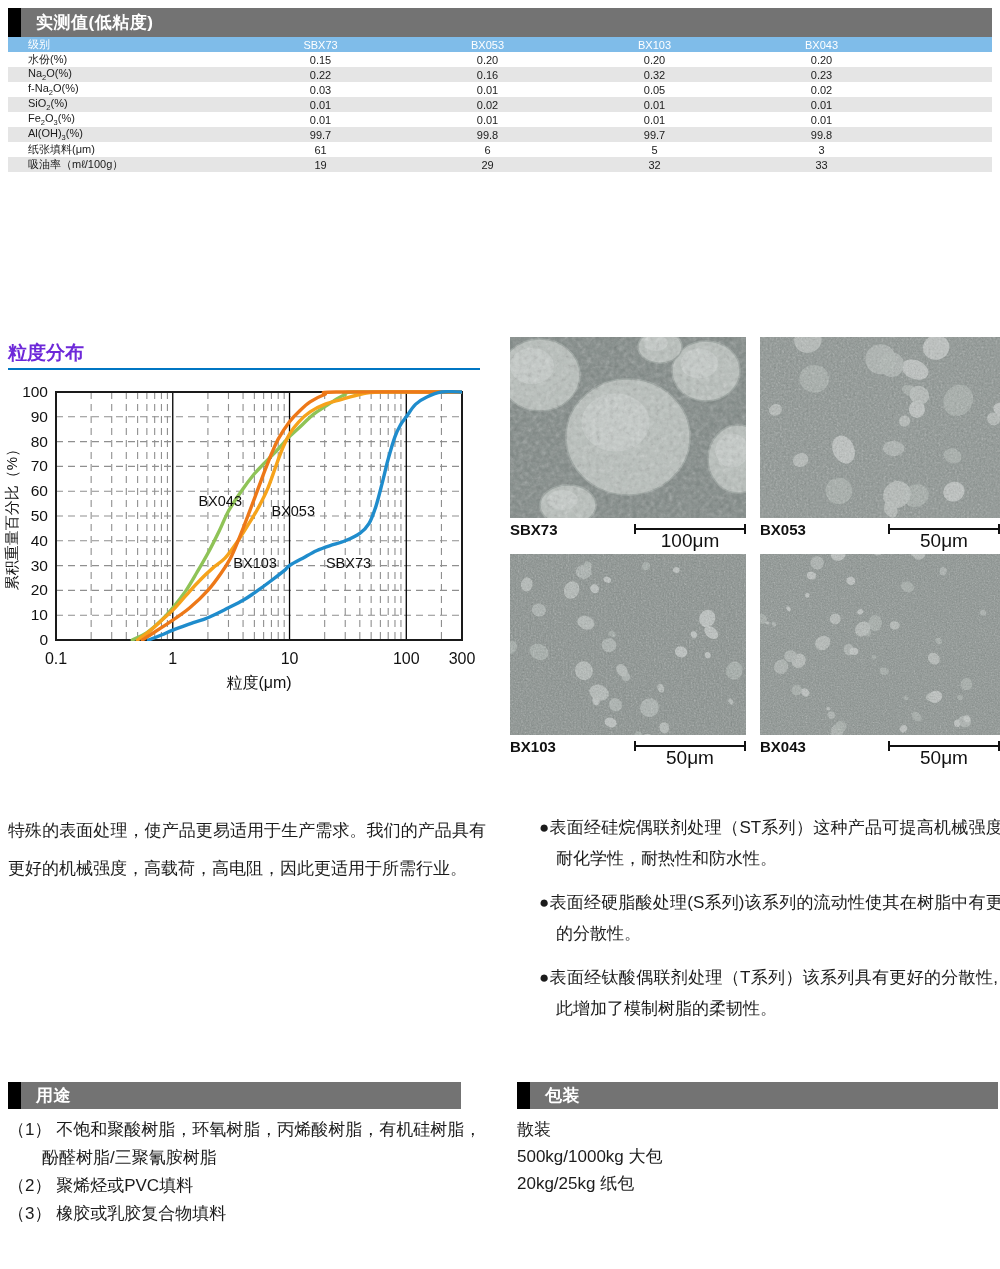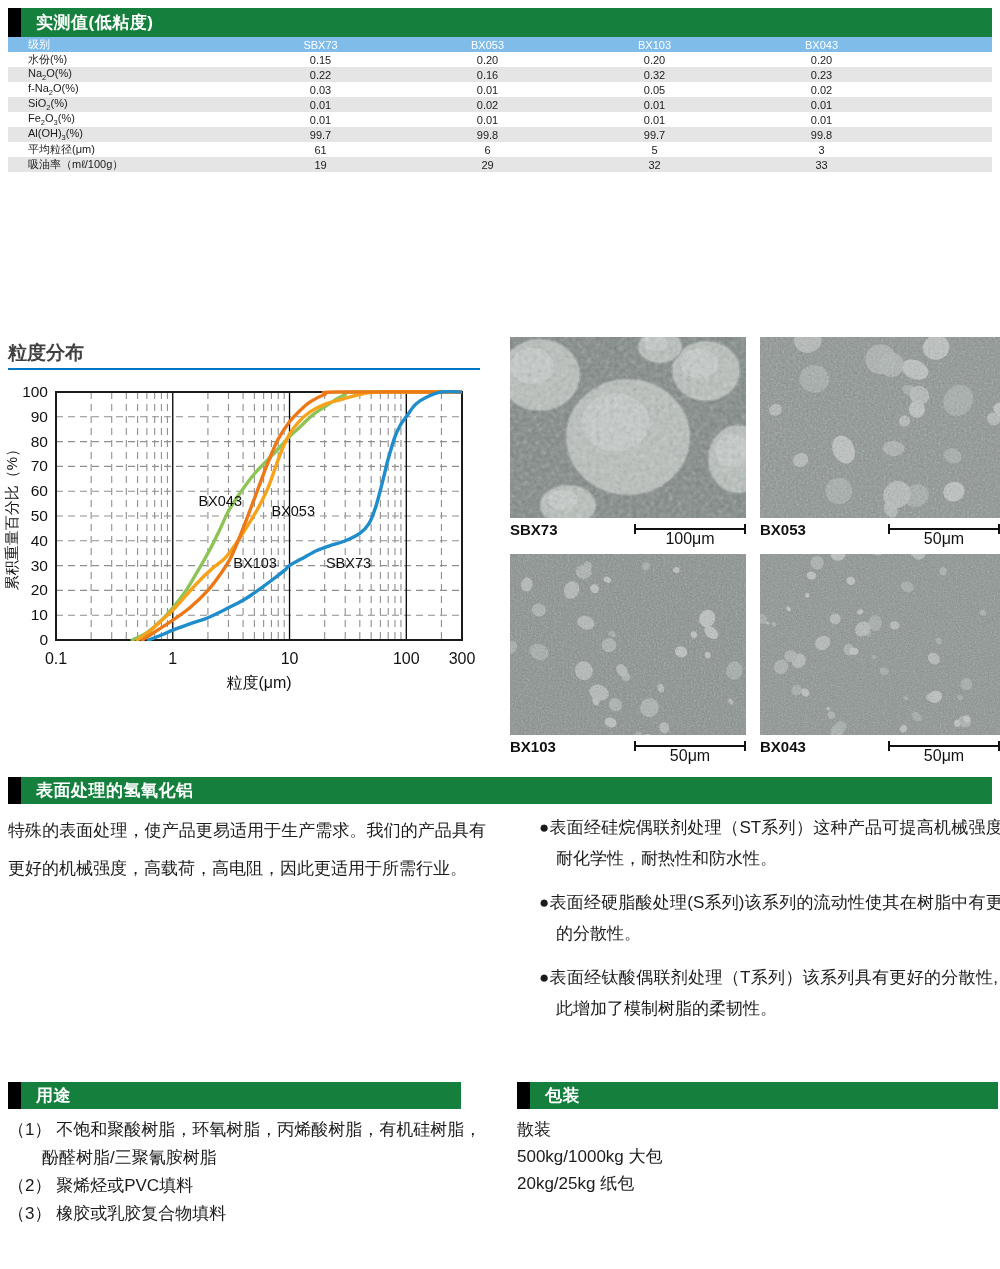--- a/index.html
+++ b/index.html
@@ -1,48 +1,48 @@
 <!DOCTYPE html>
 <html><head>
 <meta charset="utf-8">
 <style>
   html,body{margin:0;padding:0;background:#fff;}
   #page{position:relative;width:1000px;height:1269px;background:#fff;overflow:hidden;
         font-family:"Liberation Sans",sans-serif;color:#1b1b1b;}
   
   .bar{position:absolute;height:27px;display:flex;}
   .bar .blk{width:13px;background:#000;}
-  .bar .blu{flex:1;background:#15803d;color:#fff;font-size:17px;font-weight:bold;
+  .bar .blu{flex:1;background:#737373;color:#fff;font-size:17px;font-weight:bold;
             line-height:27px;padding-left:15px;letter-spacing:.5px;}
   
   #mtable{position:absolute;left:8px;top:37px;width:984px;}
   .trow{display:grid;grid-template-columns:229px 167px 167px 167px 167px 1fr;height:15px;
         align-items:center;font-size:11px;}
   .trow.head{background:#7FBCE9;color:#fff;}
   .trow.odd{background:#e5e5e5;}
   .trow .lab{padding-left:20px;text-align:left;}
   .trow .val{text-align:center;}
   sub{font-size:.68em;}
   
-  #chart-title{position:absolute;left:8px;top:340px;font-size:19px;font-weight:bold;color:#404040;}
+  #chart-title{position:absolute;left:8px;top:340px;font-size:19px;font-weight:bold;color:#6d28d9;}
   #chart-rule{position:absolute;left:8px;top:368px;width:472px;border-top:2px solid #0076C3;}
   #chart-wrap{position:absolute;left:2px;top:378px;width:478px;height:322px;}
   
   #sem{position:absolute;left:510px;top:337px;width:490px;display:grid;
        grid-template-columns:236px 240px;column-gap:14px;}
   .sem-cell{margin-bottom:0;}
   .sem-img{width:100%;height:181px;overflow:hidden;background:#8a918e;}
   .sem-img svg{display:block;width:100%;height:100%;}
   .sem-cap{height:33px;display:flex;justify-content:space-between;align-items:flex-start;padding-top:3px;}
   .sem-label{font-size:15px;font-weight:bold;color:#111;}
   .sbar{width:112px;}
   .sbar .ln{position:relative;height:2px;background:#111;margin-top:7px;}
   .sbar .ln::before,.sbar .ln::after{content:"";position:absolute;top:-4px;width:2px;height:10px;background:#111;}
   .sbar .ln::before{left:0;} .sbar .ln::after{right:0;}
-  .sbar .tx{text-align:center;font-size:16px;margin-top:0;color:#111;}
+  .sbar .tx{text-align:center;font-size:19px;margin-top:0;color:#111;}
   
   #surf-intro{position:absolute;left:8px;top:812px;width:478px;font-size:17px;line-height:38px;
               text-align:justify;}
   #surf-bullets{position:absolute;left:517px;top:812px;width:481px;font-size:17px;line-height:31px;margin-left:22px;}
   #surf-bullets .bl{padding-left:17px;text-indent:-17px;margin-bottom:13px;text-align:justify;}
   
   #uses-list{position:absolute;left:8px;top:1116px;width:482px;font-size:17px;line-height:28px;}
   #uses-list .ui{padding-left:34px;text-indent:-34px;}
   #pack-list{position:absolute;left:517px;top:1116px;width:470px;font-size:17px;line-height:27px;}
 </style>
@@ -106,21 +106,21 @@
       </div>
       <div class="trow odd">
         <div class="lab">Al(OH)<sub>3</sub>(%)</div>
         <div class="val">99.7</div>
         <div class="val">99.8</div>
         <div class="val">99.7</div>
         <div class="val">99.8</div>
         <div></div>
       </div>
       <div class="trow">
-        <div class="lab">平均粒径(μm)</div>
+        <div class="lab">纸张填料(μm)</div>
         <div class="val">61</div>
         <div class="val">6</div>
         <div class="val">5</div>
         <div class="val">3</div>
         <div></div>
       </div>
       <div class="trow odd">
         <div class="lab">吸油率（mℓ/100g）</div>
         <div class="val">19</div>
         <div class="val">29</div>
@@ -418,24 +418,20 @@
         <div class="sem-cap">
           <span class="sem-label">BX043</span>
           <div class="sbar">
             <div class="ln"></div>
             <div class="tx">50μm</div>
           </div>
         </div>
       </div>
     </div>
 
-  <div class="bar" style="left:8px;top:777px;width:984px">
-    <div class="blk"></div>
-    <div class="blu">表面处理的氢氧化铝</div>
-  </div>
   <div id="surf-intro">特殊的表面处理，使产品更易适用于生产需求。我们的产品具有更好的机械强度，高载荷，高电阻，因此更适用于所需行业。</div>
   <div id="surf-bullets">
       <div class="bl">●表面经硅烷偶联剂处理（ST系列）这种产品可提高机械强度，耐化学性，耐热性和防水性。</div>
       <div class="bl">●表面经硬脂酸处理(S系列)该系列的流动性使其在树脂中有更好的分散性。</div>
       <div class="bl">●表面经钛酸偶联剂处理（T系列）该系列具有更好的分散性, 因此增加了模制树脂的柔韧性。</div>
     </div>
 
   <div class="bar" style="left:8px;top:1082px;width:453px">
     <div class="blk"></div>
     <div class="blu">用途</div>

